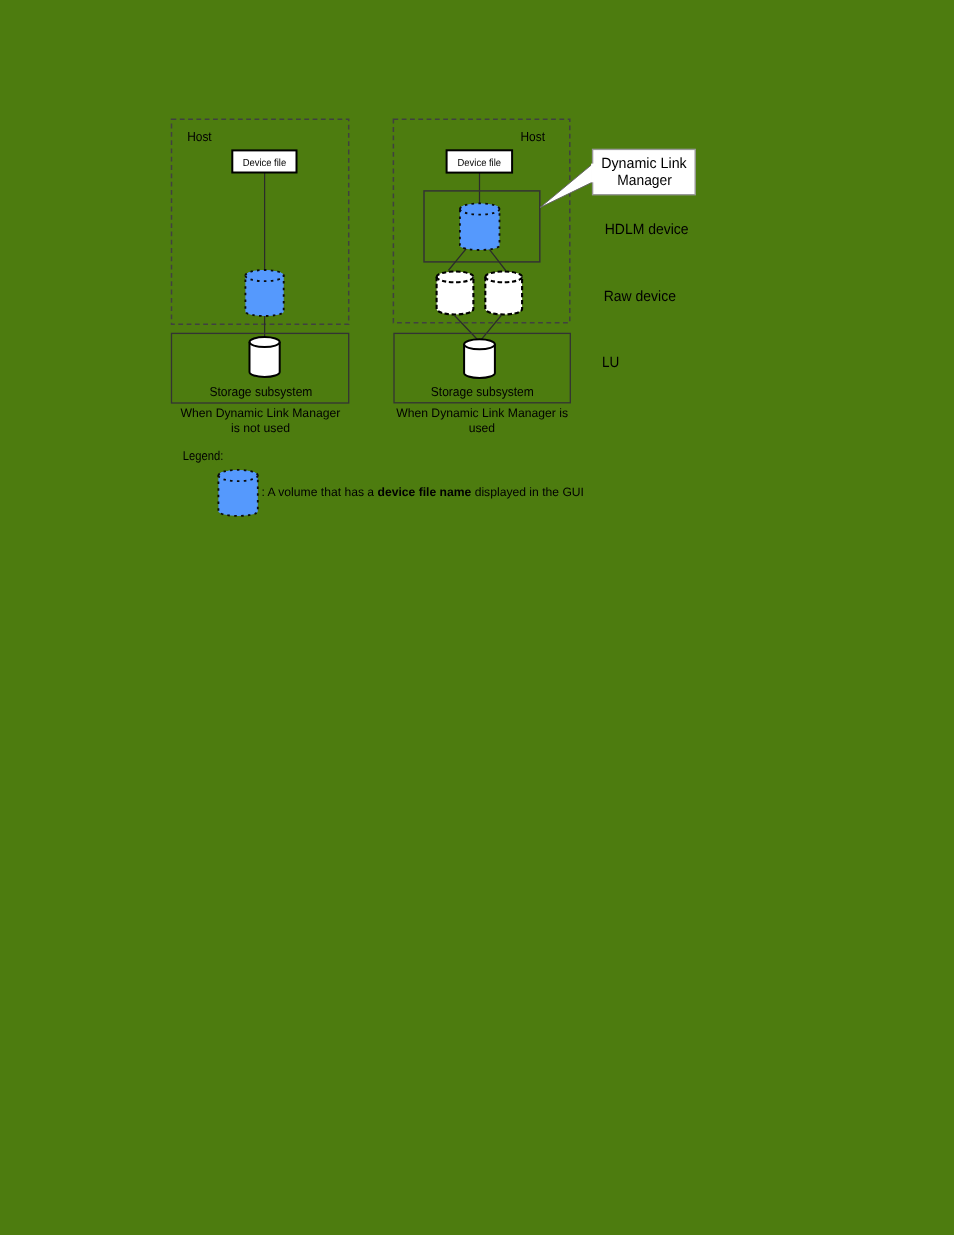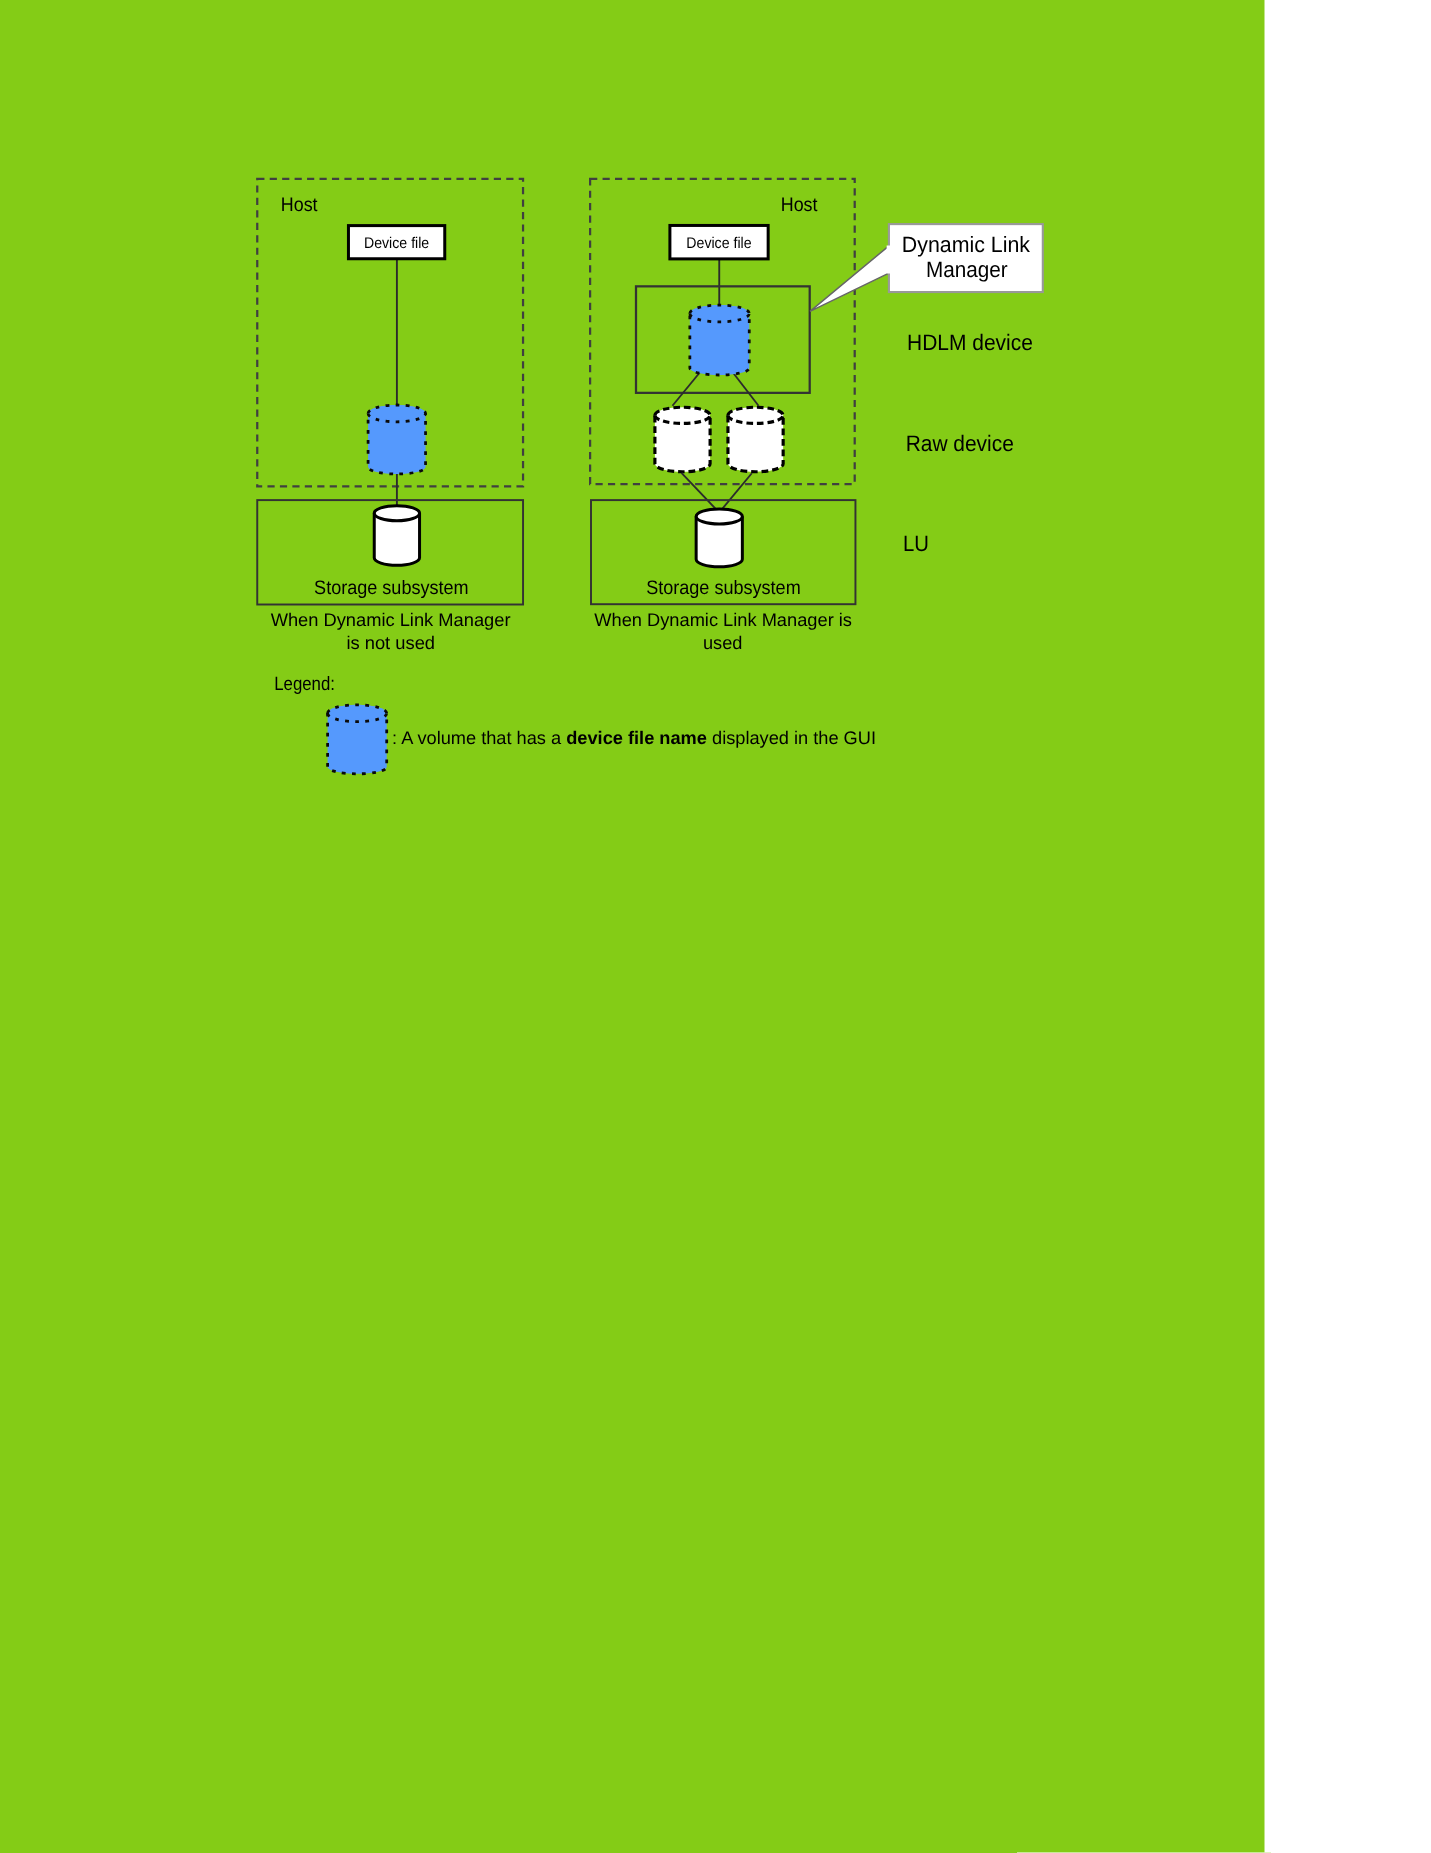--- a/index.html
+++ b/index.html
@@ -1,18 +1,18 @@
 <!DOCTYPE html>
 <html><head>
 <meta charset="utf-8">
 <title>Diagram</title>
 <style>
   html,body{margin:0;padding:0;background:#ffffff;}
   body{width:954px;height:1235px;overflow:hidden;font-family:"Liberation Sans",sans-serif;}
-  #page{position:relative;width:843px;height:1235px;background:#84cc16;}
+  #page{position:relative;width:954px;height:1235px;background:#4d7c0f;}
   svg{display:block;}
   .t{font-family:"Liberation Sans",sans-serif;fill:#000;}
   svg text{text-rendering:geometricPrecision;}
   
   #diagram{filter:opacity(1);}
 </style>
 </head>
 <body>
 
 <div id="page">

